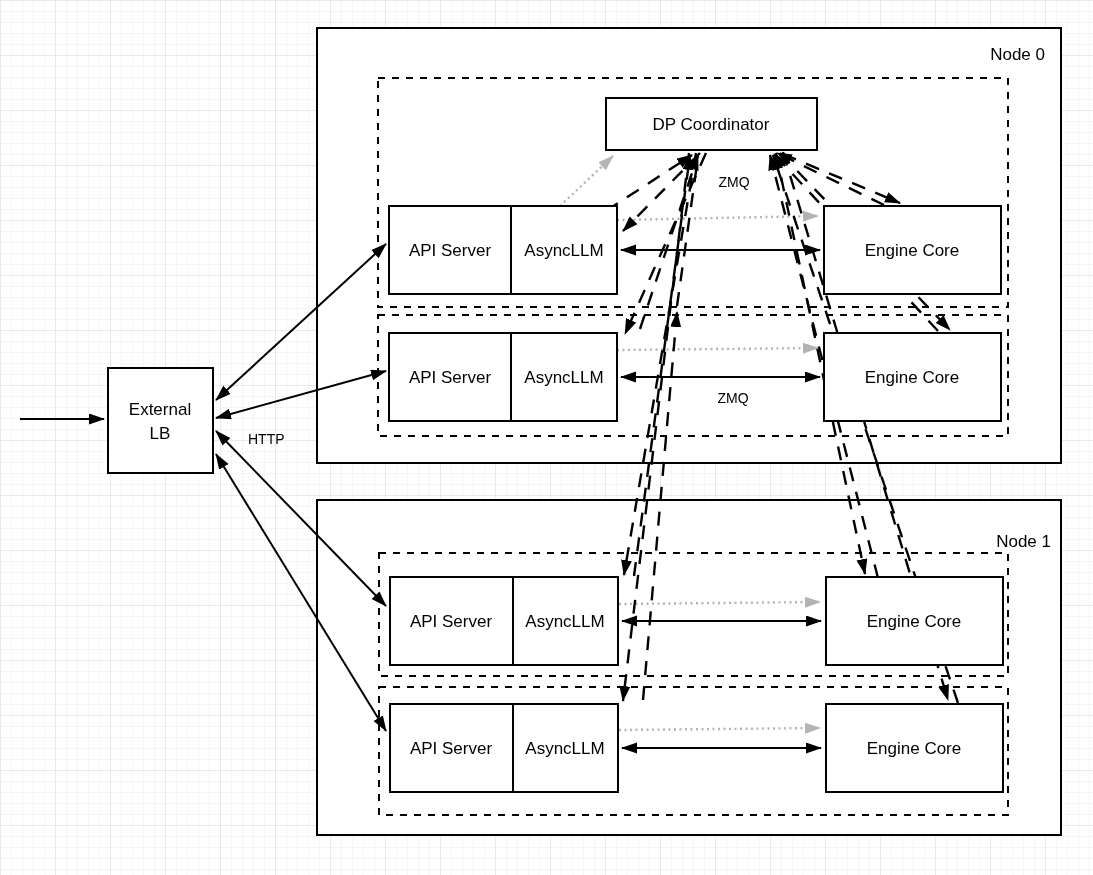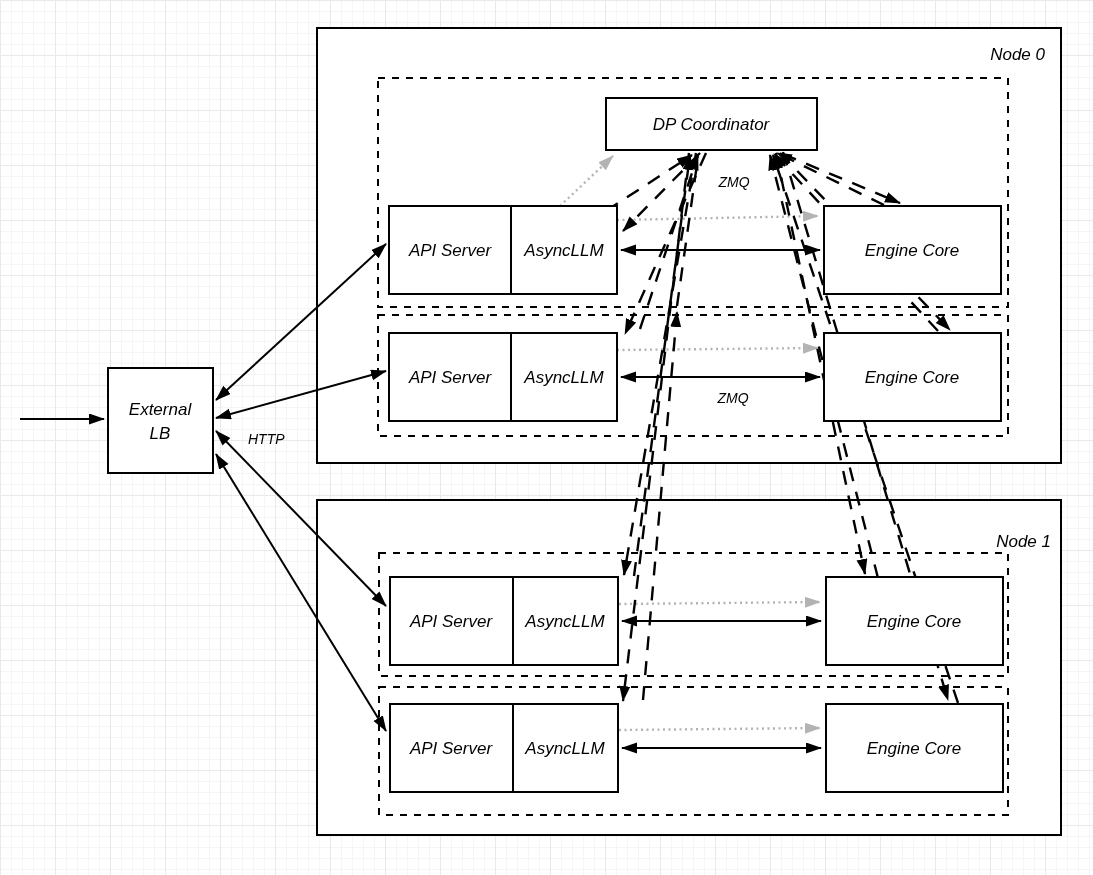--- a/index.html
+++ b/index.html
@@ -8,21 +8,20 @@
     position:relative;
     width:1093px;height:875px;
     overflow:hidden;
     background-color:#ffffff;
     background-image:
       linear-gradient(to right,#e9e9e9 1px,transparent 1px),
       linear-gradient(to bottom,#e9e9e9 1px,transparent 1px),
       linear-gradient(to right,#f5f5f5 1px,transparent 1px),
       linear-gradient(to bottom,#f5f5f5 1px,transparent 1px);
     background-size:55px 55px,55px 55px,11px 11px,11px 11px;
-    font-style:italic;
   }
   svg{position:absolute;left:0;top:0;}
   .box{fill:#ffffff;stroke:#000000;stroke-width:2;}
   .nodebox{fill:#ffffff;stroke:#000000;stroke-width:2;}
   .container{fill:none;stroke:#000000;stroke-width:2;stroke-dasharray:7 7;}
   .divider{stroke:#000000;stroke-width:2;}
   .label{fill:#000000;font-size:17px;text-anchor:middle;dominant-baseline:central;}
   .nodelabel{fill:#000000;font-size:17px;text-anchor:end;dominant-baseline:central;}
   .edgelabel{fill:#000000;font-size:14px;dominant-baseline:central;}
   .solidarrow{stroke:#000000;stroke-width:2;fill:none;}

